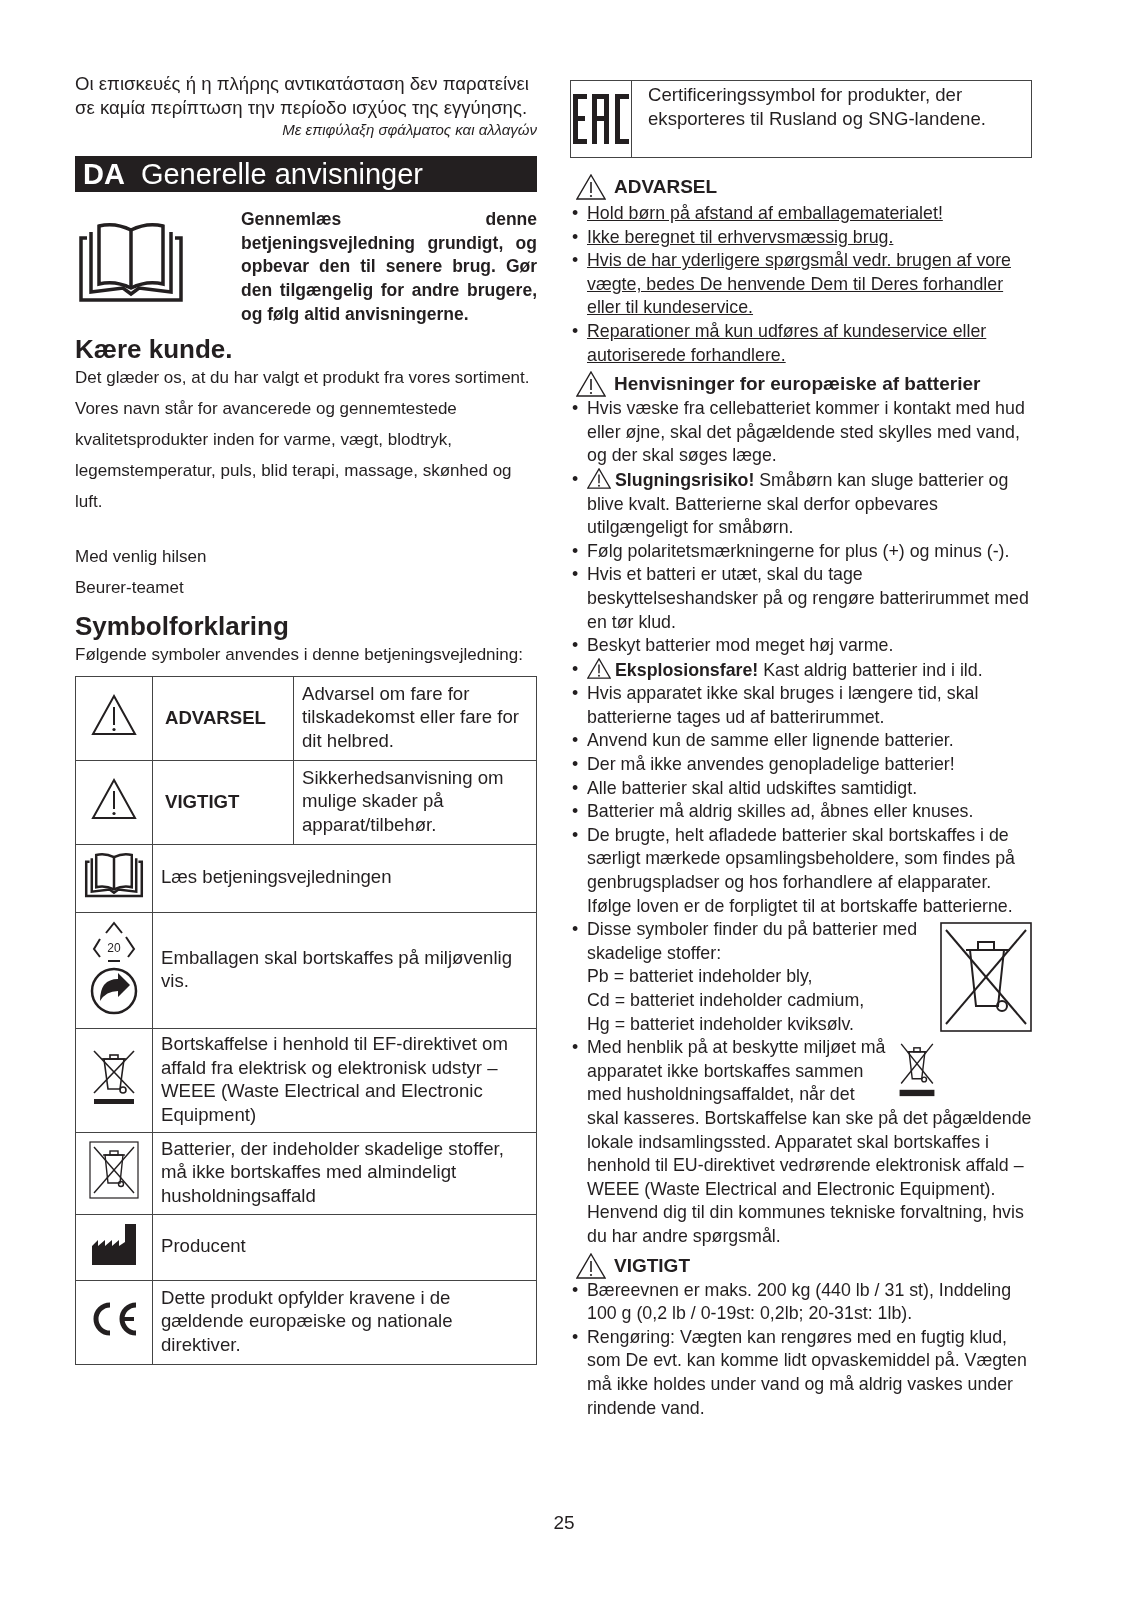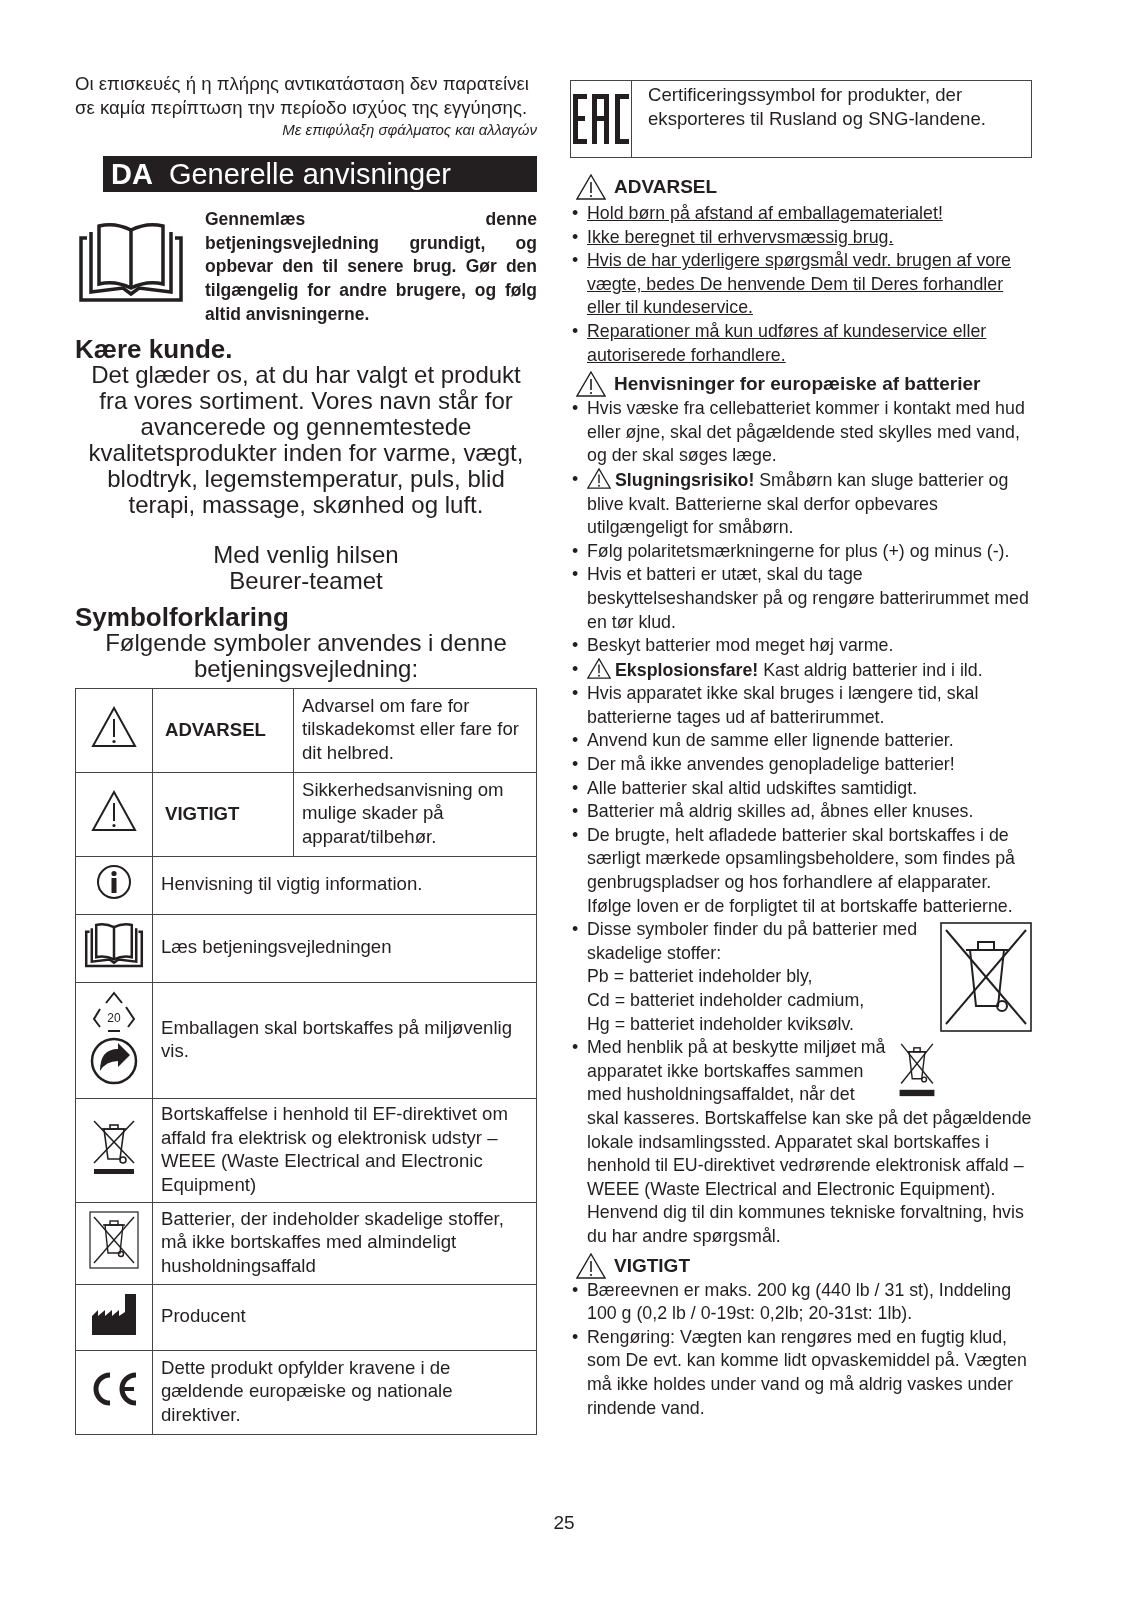--- a/index.html
+++ b/index.html
@@ -1,27 +1,27 @@
 <!DOCTYPE html>
 <html><head>
 <meta charset="utf-8">
 <style>
   html, body { margin: 0; padding: 0; background: #ffffff; }
   body { width: 1128px; height: 1601px; position: relative; overflow: hidden;
          font-family: "Liberation Sans", sans-serif; color: #231f20; }
   .col-left { position: absolute; left: 75px; top: 72px; width: 462px; }
   .col-right { position: absolute; left: 570px; top: 80px; width: 462px; }
   p { margin: 0; }
-  .body-text { font-size: 24px; line-height: 26px; text-align: center; }
+  .body-text { font-size: 17px; line-height: 31px; }
   .greek { font-size: 18.6px; line-height: 23.6px; }
   .greek-note { font-size: 15px; font-style: italic; text-align: right; margin-top: 1px; line-height: 20px; }
   .section-bar { margin-top: 16px; background: #231f20; color: #fff; height: 36px;
-                 display: flex; align-items: center; padding-left: 8px; font-size: 29px; margin-left: 28px; }
+                 display: flex; align-items: center; padding-left: 8px; font-size: 29px; }
   .section-bar .code { font-weight: bold; margin-right: 16px; }
-  .intro { display: flex; margin-top: 16px; align-items: flex-start; }
+  .intro { display: flex; margin-top: 16px; align-items: flex-start; gap: 36px; }
   .intro .book { width: 108px; height: 80px; margin-top: 14px; margin-left: 2px; flex: none; }
   .intro .txt { margin-left: 20px; font-weight: bold; font-size: 17.5px; line-height: 23.6px; text-align: justify; }
   h3 { margin: 10px 0 0 0; font-size: 26px; line-height: 26px; font-weight: bold; }
   .gap { height: 23.6px; }
   table.sym { margin-top: 6px; border-collapse: collapse; width: 462px; }
   table.sym td { border: 1.5px solid #444; vertical-align: middle; font-size: 18.6px; line-height: 23.6px; padding: 0; }
   td.icon-cell { width: 76px; text-align: center; }
   td.label-cell { width: 128px; font-weight: bold; padding-left: 12px !important; }
   td.desc-cell { padding: 1px 6px 3px 8px !important; }
   .row-h1 { height: 84px; } .row-h2 { height: 84px; }
@@ -90,30 +90,20 @@
     <tr class="row-h2">
       <td class="icon-cell">
         <svg width="48" height="44" viewBox="0 0 48 44">
           <path d="M24,3 L45,41 L3,41 Z" fill="none" stroke="#231f20" stroke-width="2"></path>
           <line x1="24" y1="14" x2="24" y2="32" stroke="#231f20" stroke-width="2"></line>
           <circle cx="24" cy="36.5" r="1.6" fill="#231f20"></circle>
         </svg>
       </td>
       <td class="label-cell">VIGTIGT</td>
       <td class="desc-cell">Sikkerhedsanvisning om mulige skader på apparat/tilbehør.</td>
-    </tr>
-    <tr class="row-h3">
-      <td class="icon-cell">
-        <svg width="36" height="36" viewBox="0 0 36 36">
-          <circle cx="18" cy="18" r="16" fill="none" stroke="#231f20" stroke-width="2"></circle>
-          <circle cx="18" cy="9.5" r="2.6" fill="#231f20"></circle>
-          <rect x="15.5" y="14" width="5" height="15" fill="#231f20"></rect>
-        </svg>
-      </td>
-      <td class="desc-cell" colspan="2">Henvisning til vigtig information.</td>
     </tr>
     <tr class="row-h4">
       <td class="icon-cell">
         <svg width="60" height="48" viewBox="0 0 108 80">
           <g fill="none" stroke="#231f20" stroke-width="4.5">
             <polyline points="10,16 4,16 4,78 104,78 104,16 98,16"></polyline>
             <polyline points="14,10 14,70 46,66 54,72 62,66 94,70 94,10"></polyline>
             <path d="M22,4 L22,62 Q38,58 54,66 Q70,58 86,62 L86,4 Q70,0 54,8 Q38,0 22,4 Z"></path>
             <line x1="54" y1="8" x2="54" y2="66"></line>
           </g>

